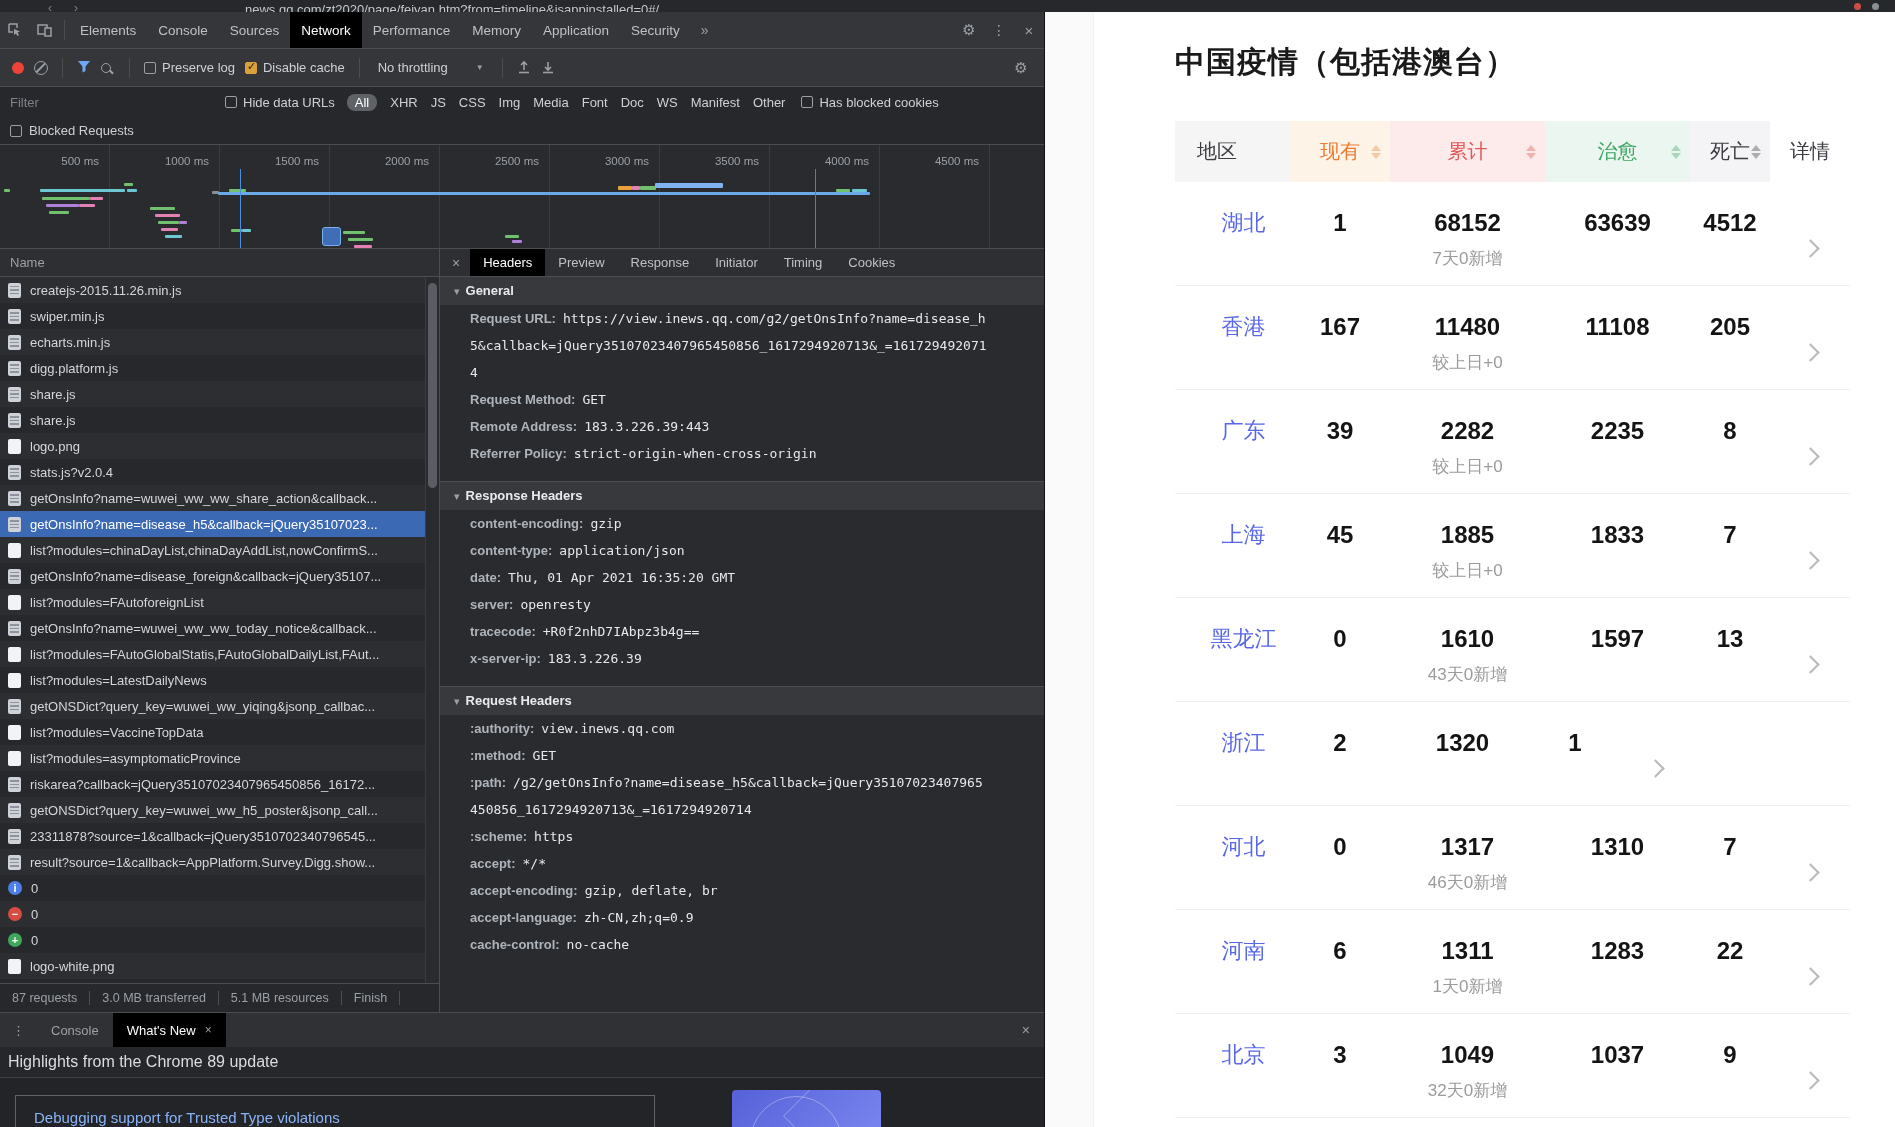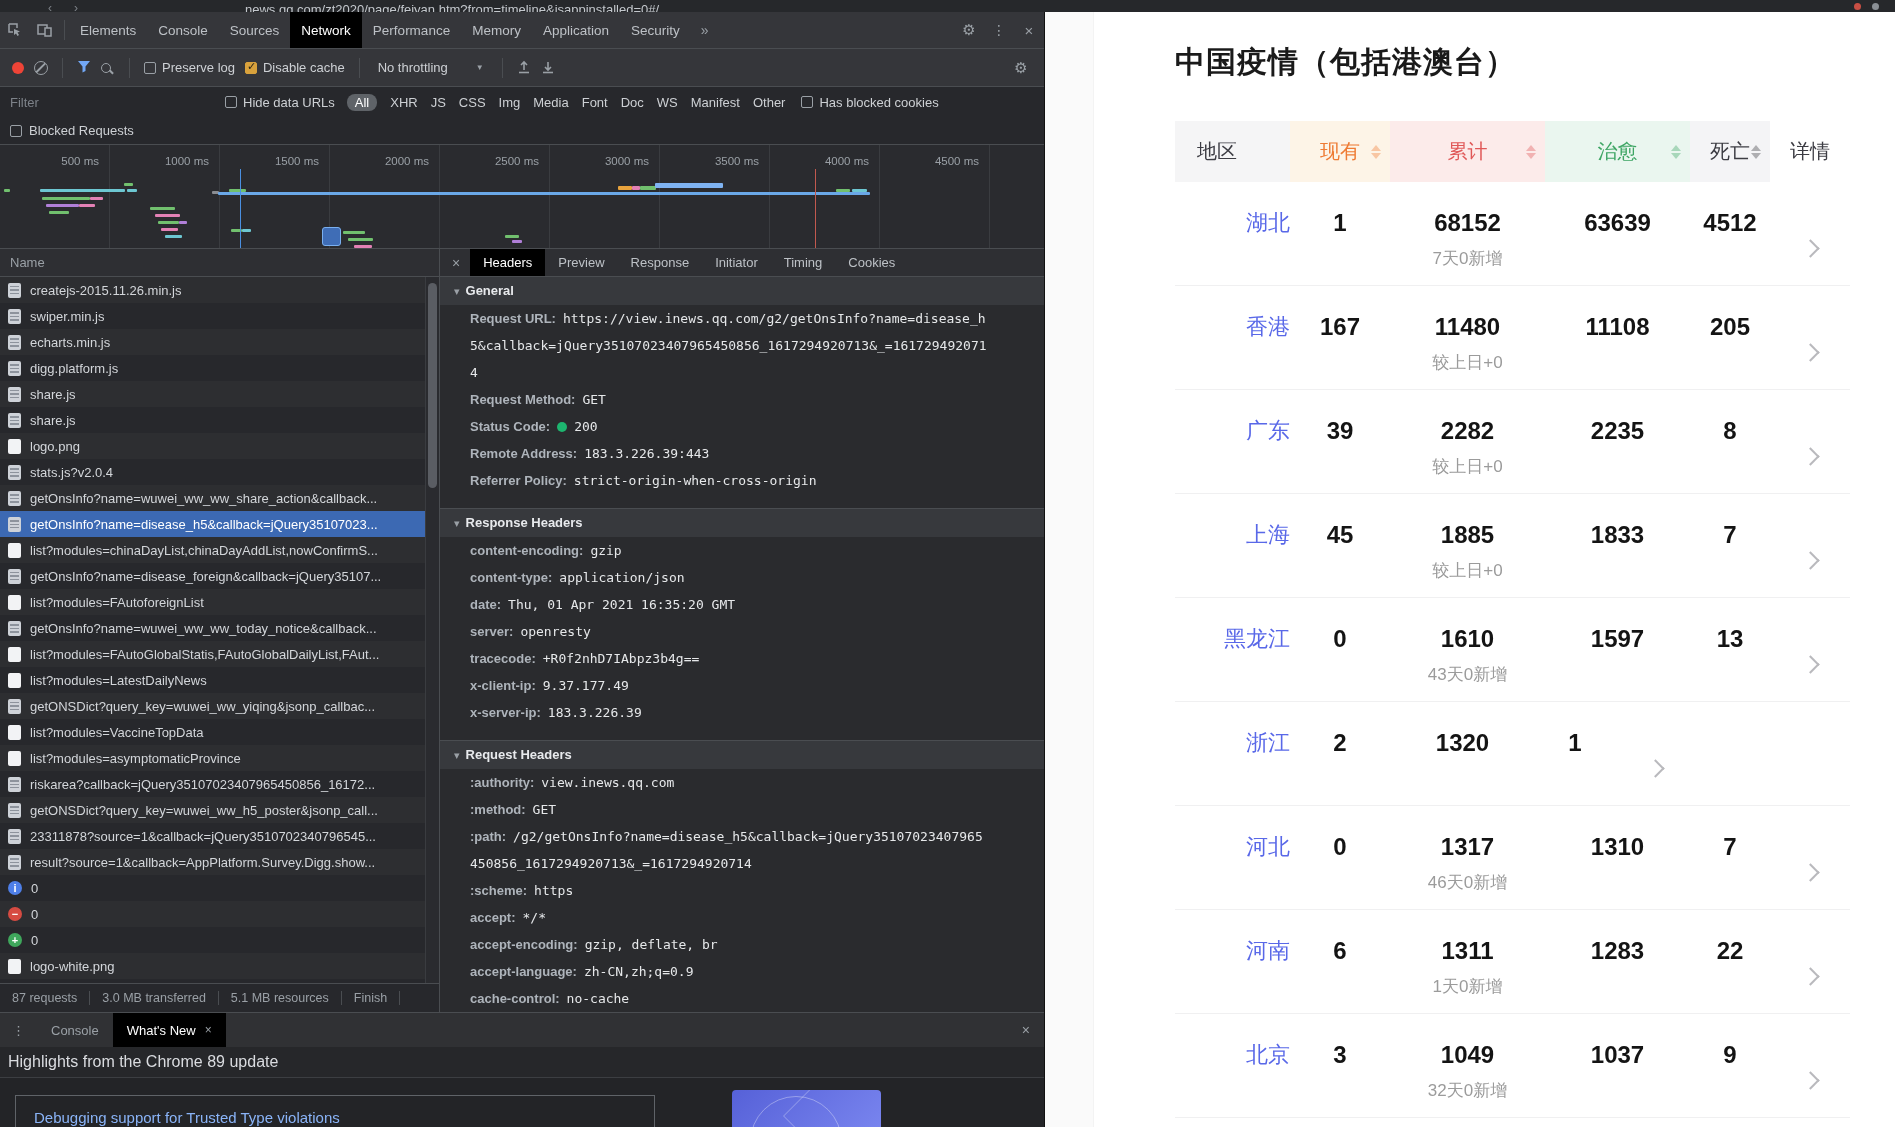--- a/index.html
+++ b/index.html
@@ -125,21 +125,21 @@
   .thcell.cured{background:#eaf6ef;color:#3da563}
   .thcell.dead{background:#f4f4f6;color:#3c3c43}
   .thcell.detail{background:#fff;color:#3c3c43}
   .arrows{position:absolute;right:9px;top:50%;transform:translateY(-50%);display:none;flex-direction:column;gap:2px}
   .thcell.sortable .arrows{display:flex}
   .arr{width:0;height:0;border-left:5px solid transparent;border-right:5px solid transparent}
   .arr.up{border-bottom:6px solid currentColor;opacity:.38}
   .arr.dn{border-top:6px solid currentColor;opacity:.38}
   .trow{display:flex;height:104px;box-sizing:border-box;border-bottom:1px solid #f0f0f1}
   .tdcell{display:flex;flex-direction:column;align-items:center;padding-top:26px;box-sizing:border-box}
-  .tdcell.left{align-items:flex-end;padding-left:22px}
+  .tdcell.left{align-items:center;padding-left:22px}
   .rlink{color:#5968e8;font-size:22px;font-weight:500;text-decoration:none}
   .num{font-size:24px;font-weight:600;color:#141414;line-height:30px}
   .sub2{margin-top:9px;font-size:17px;color:#9b9b9b}
   .chev{margin-top:34px;width:11px;height:11px;border-top:2px solid #b9b9bd;border-right:2px solid #b9b9bd;transform:rotate(45deg)}
 </style>
 </head>
 <body>
 
 <div class="screen">
 
@@ -546,23 +546,20 @@
               </div>
 
               <div class="hline kv">
                 <span class="hname">Request URL:</span><span class="hval">https://view.inews.qq.com/g2/getOnsInfo?name=disease_h5&amp;callback=jQuery35107023407965450856_1617294920713&amp;_=1617294920714</span>
               </div>
 
               <div class="hline kv">
                 <span class="hname">Request Method:</span><span class="hval">GET</span>
               </div>
 
-              <div class="hline kv dot">
-                <span class="hname">Status Code:</span><span class="hdot"></span><span class="hval">200</span>
-              </div>
 
               <div class="hline kv">
                 <span class="hname">Remote Address:</span><span class="hval">183.3.226.39:443</span>
               </div>
 
               <div class="hline kv">
                 <span class="hname">Referrer Policy:</span><span class="hval">strict-origin-when-cross-origin</span>
               </div>
 
               <div class="hline section">
@@ -582,23 +579,20 @@
               </div>
 
               <div class="hline kv">
                 <span class="hname">server:</span><span class="hval">openresty</span>
               </div>
 
               <div class="hline kv">
                 <span class="hname">tracecode:</span><span class="hval">+R0f2nhD7IAbpz3b4g==</span>
               </div>
 
-              <div class="hline kv">
-                <span class="hname">x-client-ip:</span><span class="hval">9.37.177.49</span>
-              </div>
 
               <div class="hline kv">
                 <span class="hname">x-server-ip:</span><span class="hval">183.3.226.39</span>
               </div>
 
               <div class="hline section">
                 <span class="caret">▾</span><span class="hname">Request Headers</span><span class="hval"></span>
               </div>
 
               <div class="hline kv">

